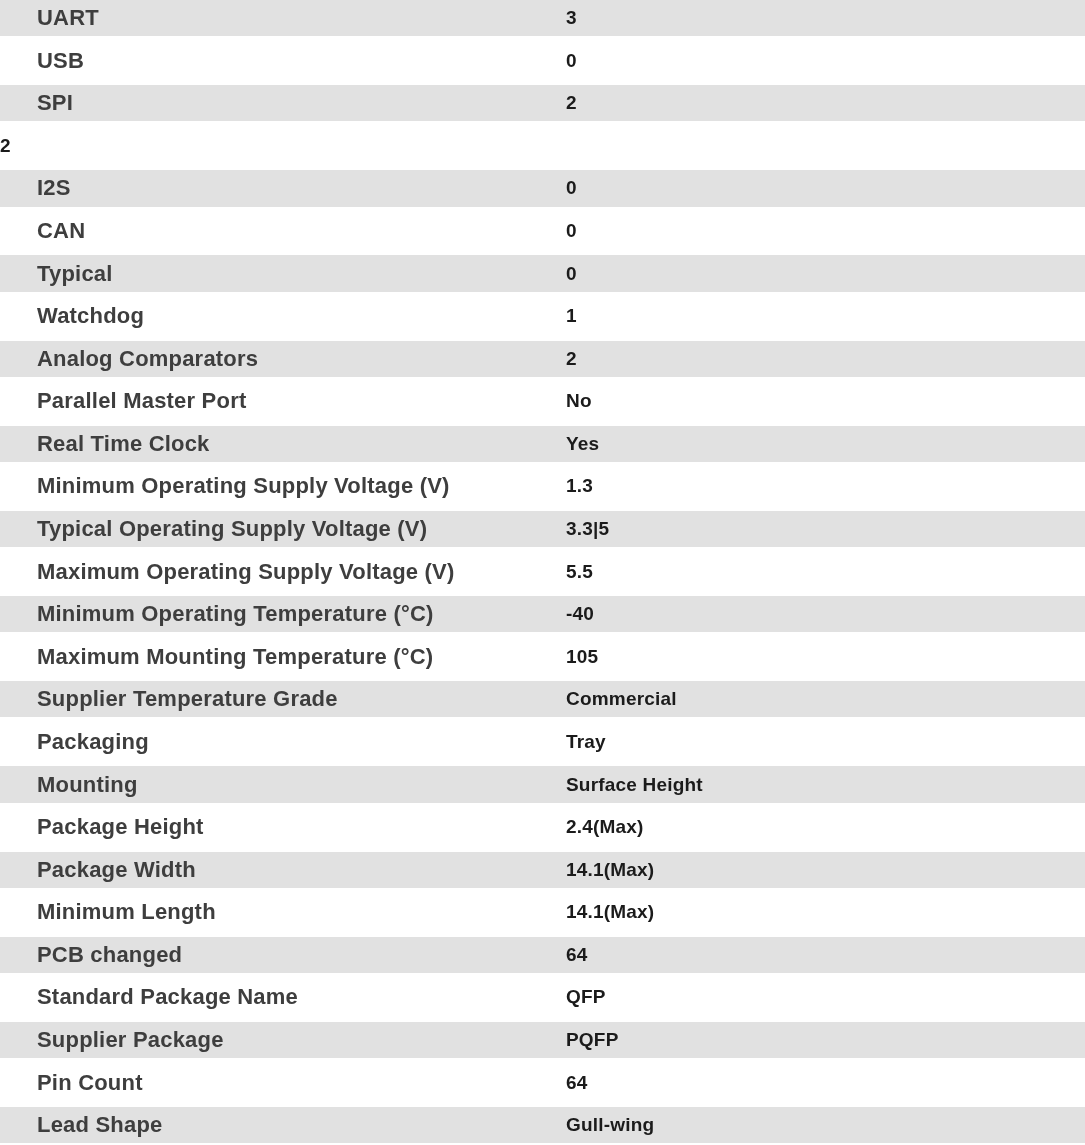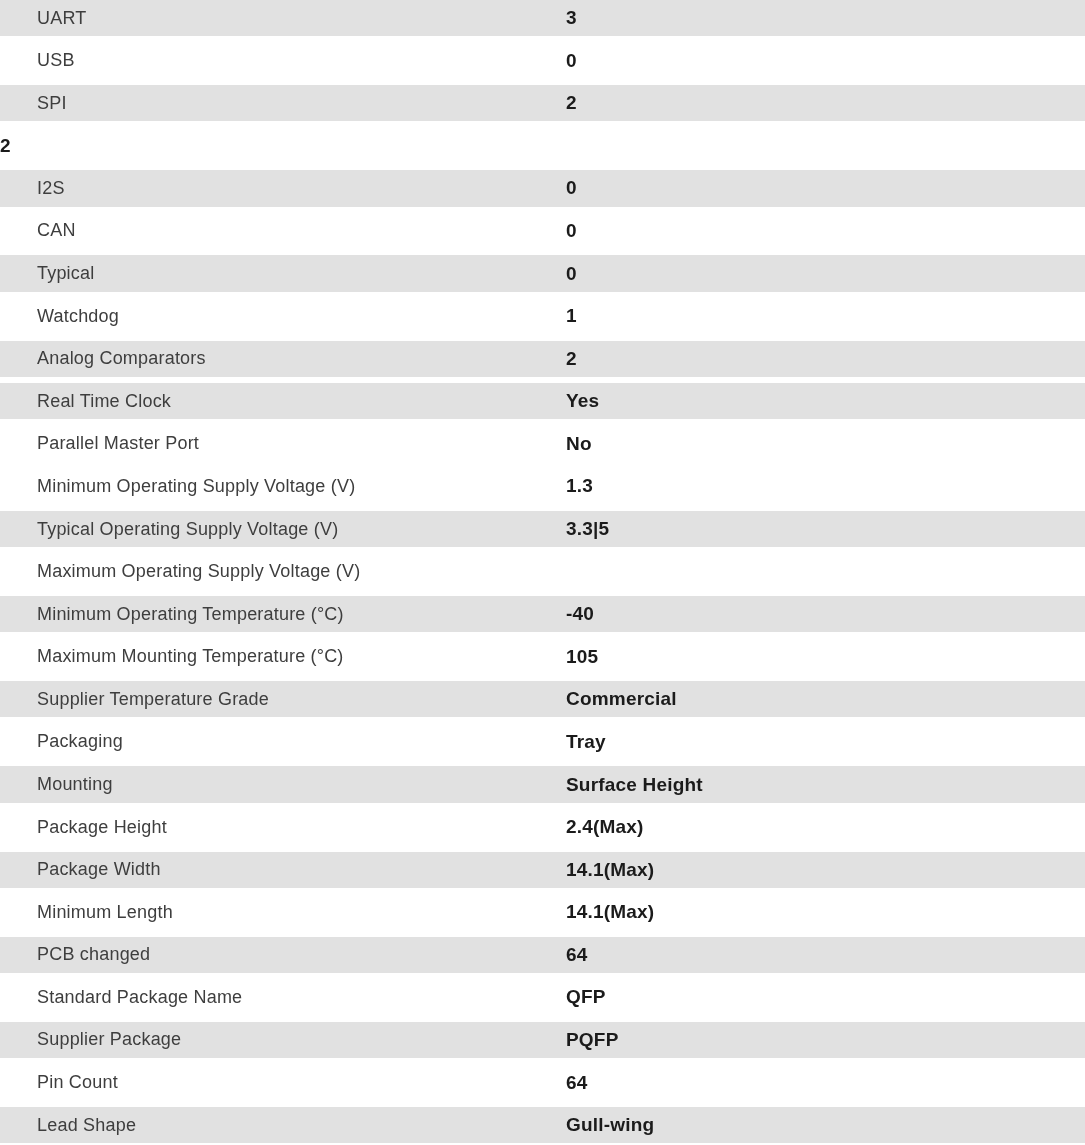--- a/index.html
+++ b/index.html
@@ -26,22 +26,22 @@
   .row.striped {
     background: var(--stripe-bg, #e1e1e1);
   }
   .cell {
     white-space: nowrap;
     overflow: hidden;
   }
   .cell.label {
     flex: 0 0 529px;
     padding-left: 37px;
-    font-size: 18px;
-    font-weight: 400;
+    font-size: 22px;
+    font-weight: 700;
     color: var(--label-color, #3e3e3e);
     letter-spacing: 0.2px;
   }
   .cell.value {
     flex: 1 1 auto;
     font-size: 19px;
     font-weight: 700;
     color: var(--value-color, #1b1b1b);
     letter-spacing: 0.2px;
   }
@@ -88,42 +88,43 @@
     <div class="row">
       <div class="cell label">Watchdog</div>
       <div class="cell value">1</div>
     </div>
 
     <div class="row striped">
       <div class="cell label">Analog Comparators</div>
       <div class="cell value">2</div>
     </div>
 
+    <div class="row">
+      <div class="cell label">Parallel Master Port</div>
+      <div class="cell value">No</div>
+    </div>
+
     <div class="row striped">
       <div class="cell label">Real Time Clock</div>
       <div class="cell value">Yes</div>
-    </div>
-
-    <div class="row">
-      <div class="cell label">Parallel Master Port</div>
-      <div class="cell value">No</div>
     </div>
 
     <div class="row">
       <div class="cell label">Minimum Operating Supply Voltage (V)</div>
       <div class="cell value">1.3</div>
     </div>
 
     <div class="row striped">
       <div class="cell label">Typical Operating Supply Voltage (V)</div>
       <div class="cell value">3.3|5</div>
     </div>
 
     <div class="row">
       <div class="cell label">Maximum Operating Supply Voltage (V)</div>
+      <div class="cell value">5.5</div>
     </div>
 
     <div class="row striped">
       <div class="cell label">Minimum Operating Temperature (°C)</div>
       <div class="cell value">-40</div>
     </div>
 
     <div class="row">
       <div class="cell label">Maximum Mounting Temperature (°C)</div>
       <div class="cell value">105</div>

